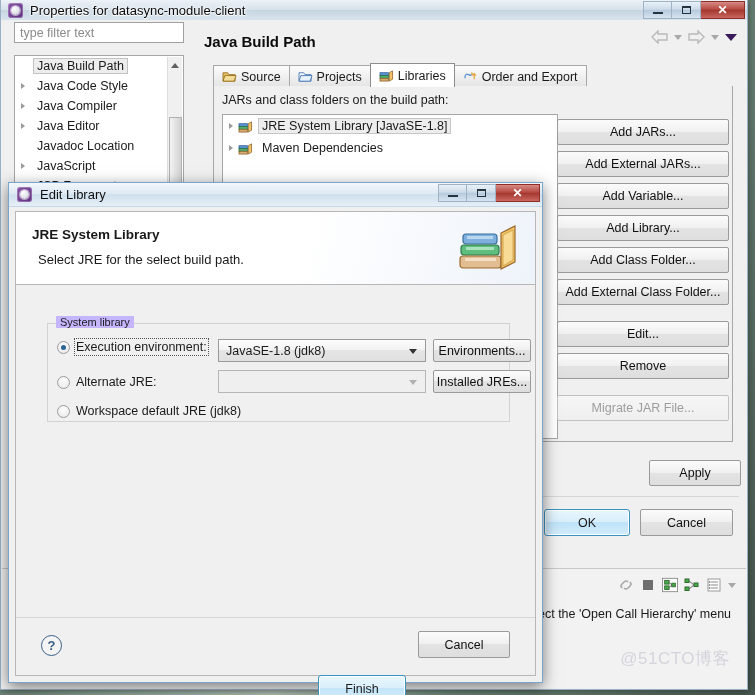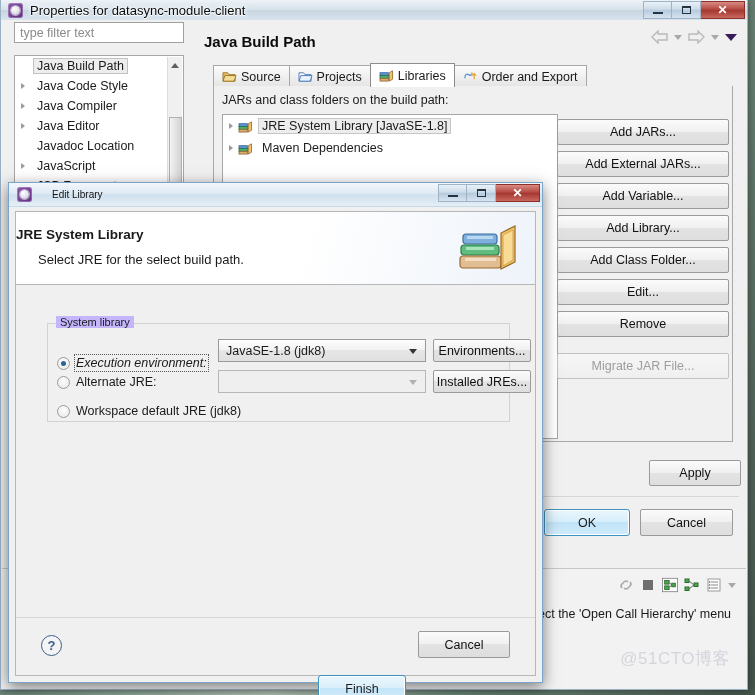--- a/index.html
+++ b/index.html
@@ -269,36 +269,36 @@
     background: #f0f0f0;
     box-shadow: 0 4px 14px rgba(0,0,0,.5);
   }
   #dlg-titlebar {
     height: 24px;
     background: linear-gradient(to bottom,#f2f7fb 0%,#dfeaf4 45%,#cfe0ee 52%,#e6eff7 100%);
     display: flex; align-items: center; padding-left: 8px;
     border-bottom: 1px solid #c5d8e8;
     position: relative;
   }
-  #dlg-title-text { margin-left: 20px; font-size: 10px; color: #111; }
+  #dlg-title-text { margin-left: 8px; font-size: 13px; color: #111; }
   #dlg-body {
     position: absolute; left: 6px; right: 6px; top: 28px; bottom: 6px;
     border: 1px solid #b7b7b7;
     background: #f0f0f0;
     display: flex; flex-direction: column;
   }
   #dlg-header {
     height: 73px;
     background: linear-gradient(105deg,#ffffff 55%,#eef3fa 100%);
     border-bottom: 1px solid #b7b7b7;
     position: relative;
     flex: none;
   }
   #dlg-h1 {
-    position: absolute; left: 0; top: 15px;
+    position: absolute; left: 16px; top: 15px;
     font-size: 13.5px; font-weight: bold;
   }
   #dlg-h2 { position: absolute; left: 22px; top: 40px; font-size: 13px; }
   #books-icon { position: absolute; right: 14px; top: 12px; }
   #dlg-main { flex: 1; position: relative; }
 
   .groupbox {
     position: absolute; left: 31px; top: 38px; right: 25px; height: 99px;
     border: 1px solid #d2d2d2;
   }
@@ -498,20 +498,21 @@
       </div>
     </div>
   </div>
 
   <div id="side-buttons">
     <div class="btn">Add JARs...</div>
     <div class="btn">Add External JARs...</div>
     <div class="btn">Add Variable...</div>
     <div class="btn">Add Library...</div>
     <div class="btn">Add Class Folder...</div>
+    <div class="btn gapafter">Add External Class Folder...</div>
     <div class="btn">Edit...</div>
     <div class="btn gapafter">Remove</div>
     <div class="btn disabled">Migrate JAR File...</div>
   </div>
 
   <div id="apply-btn" class="btn">Apply</div>
   <div id="divider-line"></div>
   <div id="ok-btn">
       <span>OK</span>
     </div>
@@ -584,21 +585,21 @@
         <rect x="6" y="34" width="31" height="3" fill="#f3ddc4"></rect>
         <path d="M42 45 L42 9 L56 2 L56 38 Z" fill="#f2c45f" stroke="#9a6a32" stroke-width="1.2"></path>
         <path d="M44 42 L44 11 L54 6 L54 36 Z" fill="#f8dc95" stroke="#c79a4a" stroke-width="0.8"></path>
       </svg>
     </div>
 
     <div id="dlg-main">
       <div class="groupbox">
         <span class="group-legend">System library</span>
 
-        <div class="radio-row" style="top:28px;font-style:italic;">
+        <div class="radio-row" style="top:12px;">
           <span class="radio checked"></span>
           <span class="radio-label focused">Execution environment:</span>
         </div>
         <div class="combo" style="left:170px; top:15px; width:208px;">
           <span>JavaSE-1.8 (jdk8)</span>
           <i class="caret"></i>
         </div>
         <div class="btn" style="position:absolute; left:385px; top:15px; width:98px; height:23px;">
           <span>Environments...</span>
         </div>

